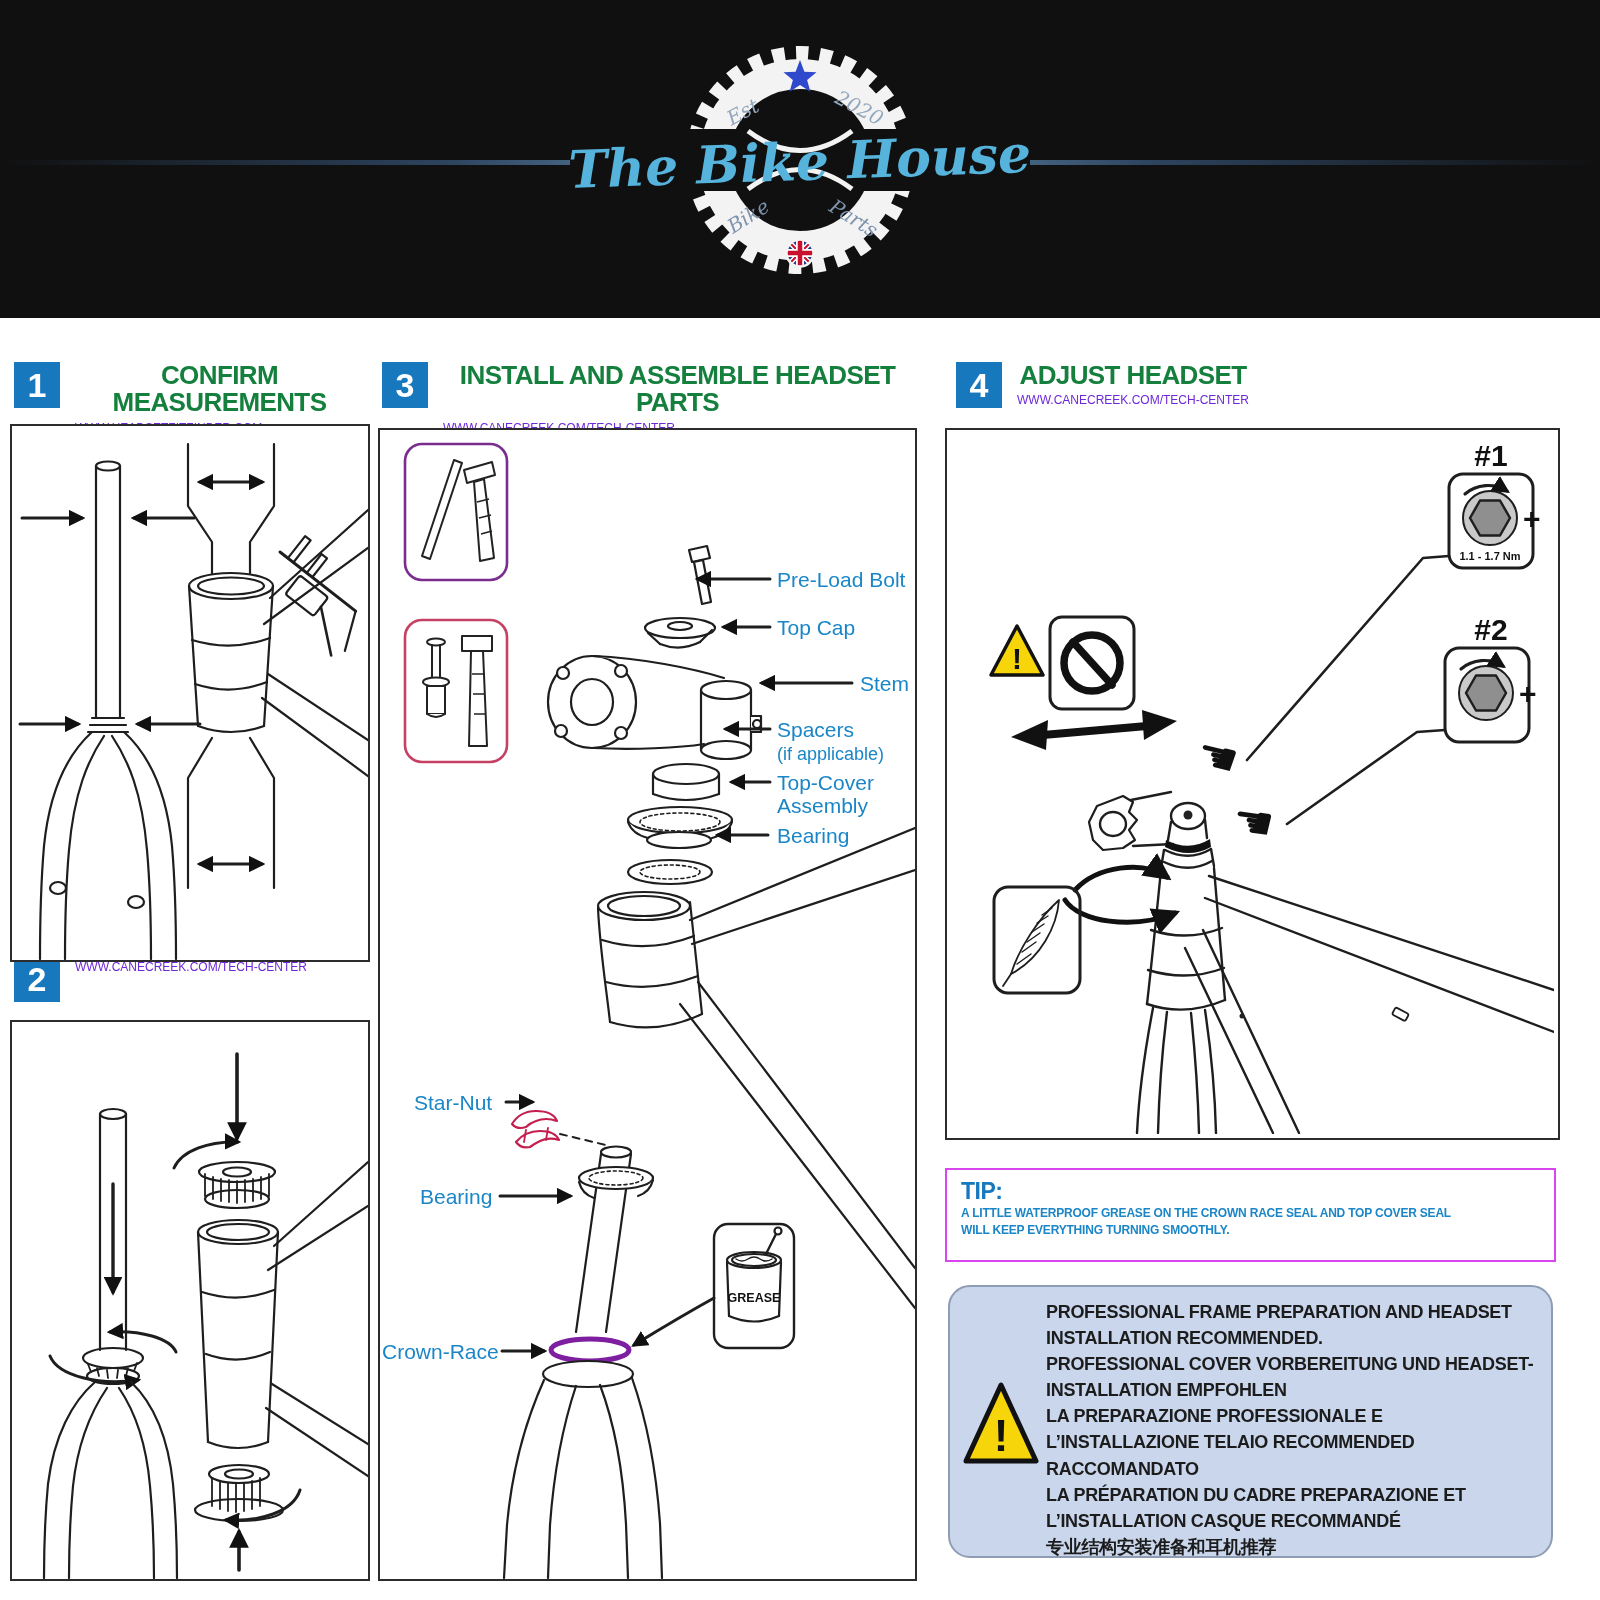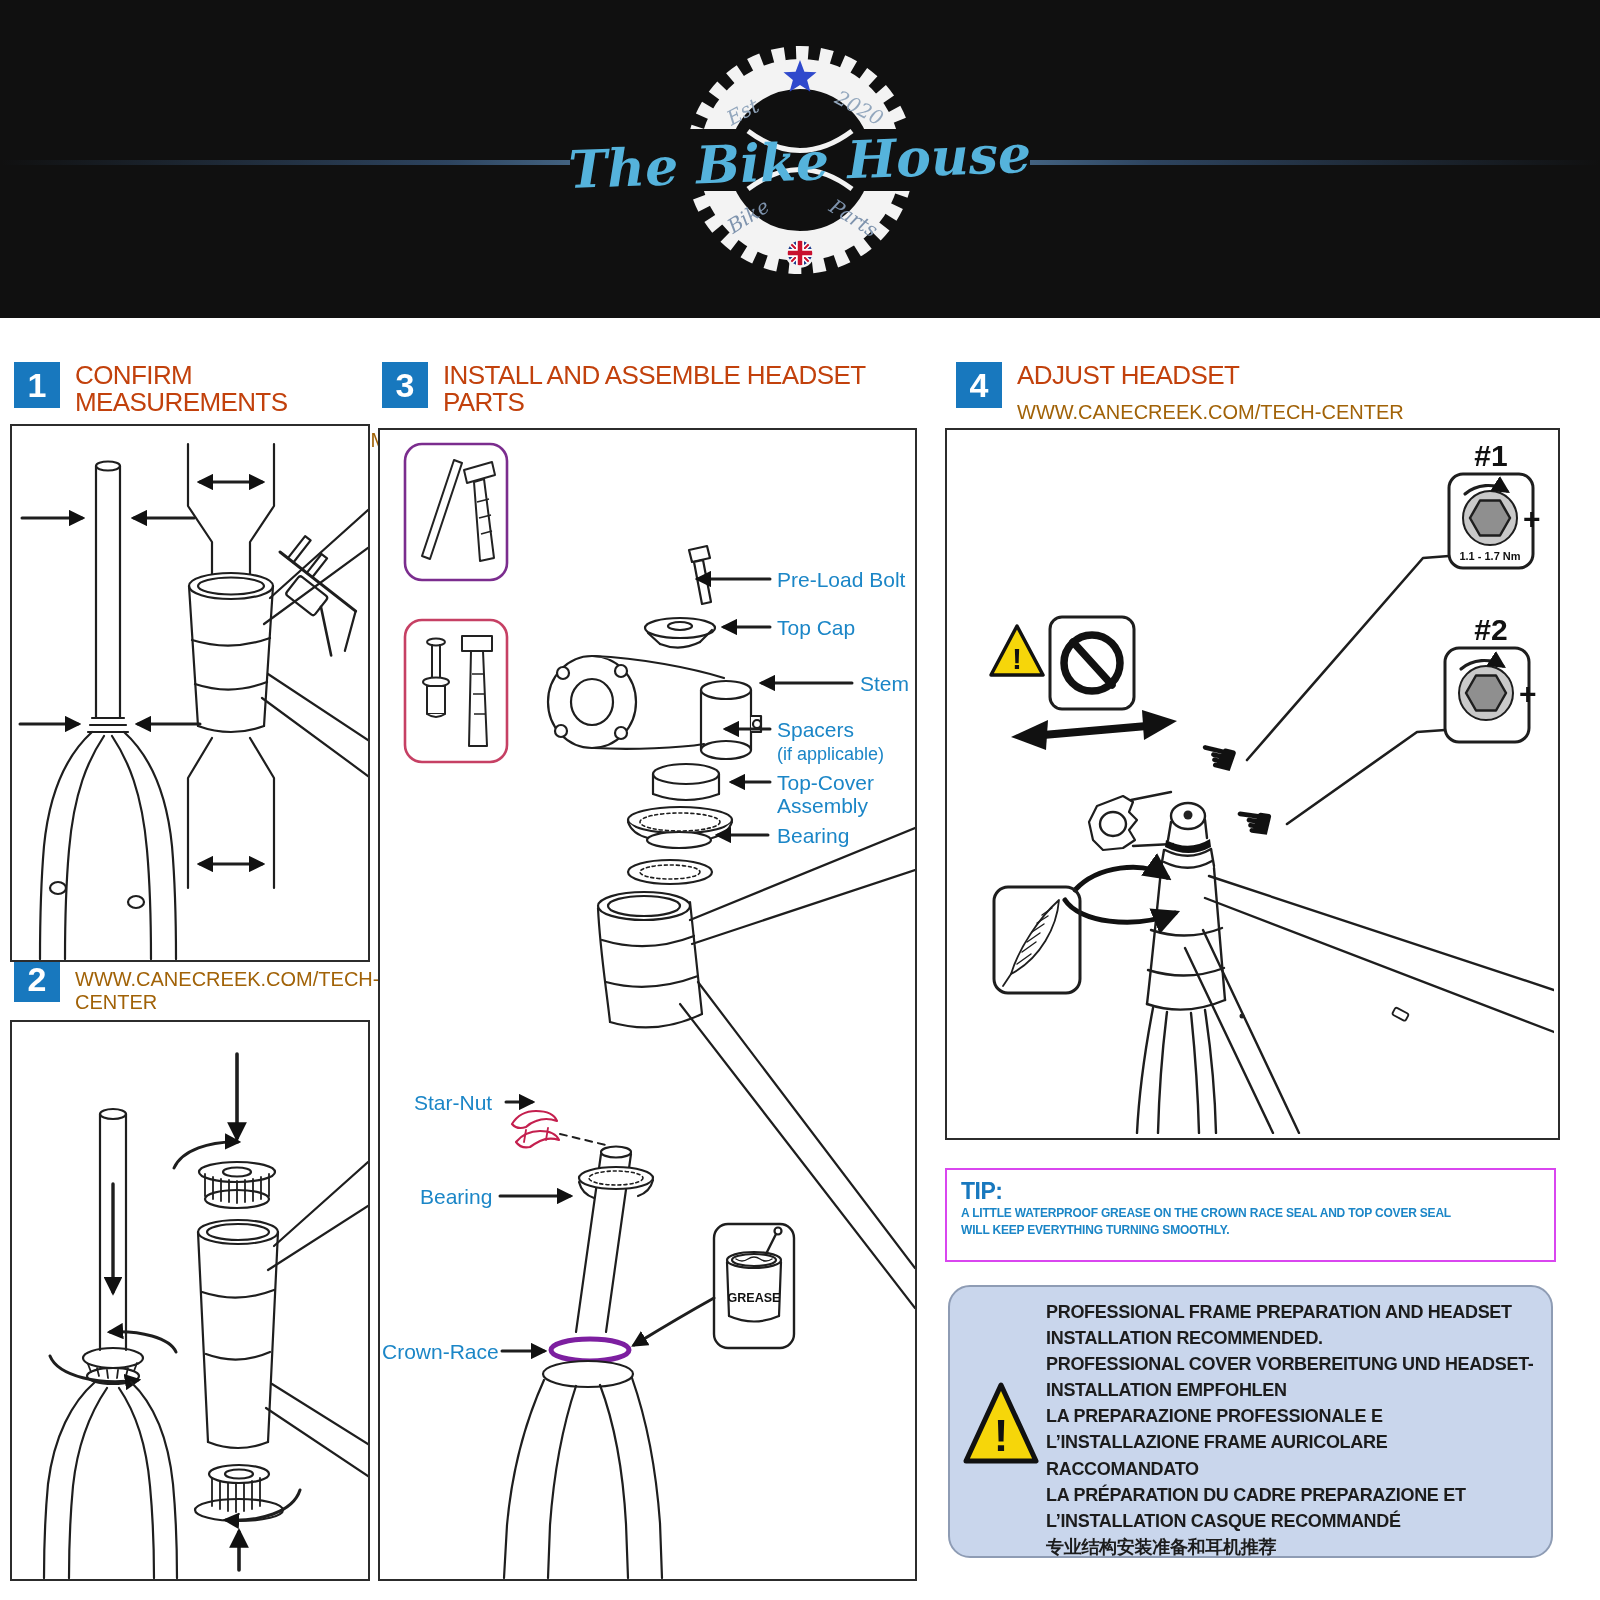--- a/index.html
+++ b/index.html
@@ -7,22 +7,22 @@
         font-family:"Liberation Sans", sans-serif;color:#111;}
   
   #banner{position:absolute;left:0;top:0;width:1600px;height:318px;background:#101010;}
   #glow{position:absolute;left:0;top:160px;width:1600px;height:5px;
         background:linear-gradient(90deg,rgba(0,0,0,0) 0%,rgba(80,130,190,.45) 28%,rgba(130,190,235,.8) 50%,rgba(80,130,190,.45) 72%,rgba(0,0,0,0) 100%);}
   #logo{position:absolute;left:570px;top:10px;}
   
   .sec-h{position:absolute;display:flex;gap:15px;align-items:flex-start;}
   .num{width:46px;height:46px;background:#1878be;color:#fff;font-weight:700;font-size:34px;
        line-height:46px;text-align:center;flex:0 0 auto;}
-  .sec-title{font-weight:400;font-size:26px;letter-spacing:-0.6px;line-height:1.05;color:#c2410c;}
-  .sec-url{font-size:20px;color:#a16207;margin-top:12px;letter-spacing:0;}
+  .sec-title{font-weight:700;font-size:26px;letter-spacing:-0.6px;line-height:1.05;color:#15803d;text-align:center;}
+  .sec-url{font-size:12px;color:#6d28d9;margin-top:4px;letter-spacing:0;}
   
   .box{position:absolute;border:2px solid #2c2c2c;background:#fff;}
   .box svg{position:absolute;left:0;top:0;}
   
   #tip{position:absolute;left:945px;top:1168px;width:611px;height:94px;border:2px solid #d946ef;
        background:#fff;box-sizing:border-box;padding:8px 14px;}
   #tip .t{color:#1878be;font-weight:700;font-size:23px;letter-spacing:-0.5px;}
   #tip .l{color:#1b86c7;font-weight:600;font-size:12px;letter-spacing:-0.2px;line-height:1.45;}
   
   #note{position:absolute;left:948px;top:1285px;width:605px;height:273px;background:#c9d6ec;
@@ -440,19 +440,19 @@
   </div>
 
   <div id="note">
     <svg width="78" height="90" viewBox="0 0 78 90">
       <polygon points="39,6 74,82 4,82" fill="#f6d60a" stroke="#111" stroke-width="5" stroke-linejoin="round"></polygon>
       <text x="39" y="72" text-anchor="middle" font-size="44" font-weight="bold" fill="#111" font-family="Liberation Sans, sans-serif">!</text>
     </svg>
     <div class="txt">
       <p>PROFESSIONAL FRAME PREPARATION AND HEADSET INSTALLATION RECOMMENDED.</p>
       <p>PROFESSIONAL COVER VORBEREITUNG UND HEADSET-INSTALLATION EMPFOHLEN</p>
-      <p>LA PREPARAZIONE PROFESSIONALE E L’INSTALLAZIONE FRAME AURICOLARE RACCOMANDATO</p>
+      <p>LA PREPARAZIONE PROFESSIONALE E L’INSTALLAZIONE TELAIO RECOMMENDED RACCOMANDATO</p>
       <p>LA PRÉPARATION DU CADRE PREPARAZIONE ET L’INSTALLATION CASQUE RECOMMANDÉ</p>
       <p>专业结构安装准备和耳机推荐</p>
     </div>
   </div>
 
 </div>
 
 </body></html>

